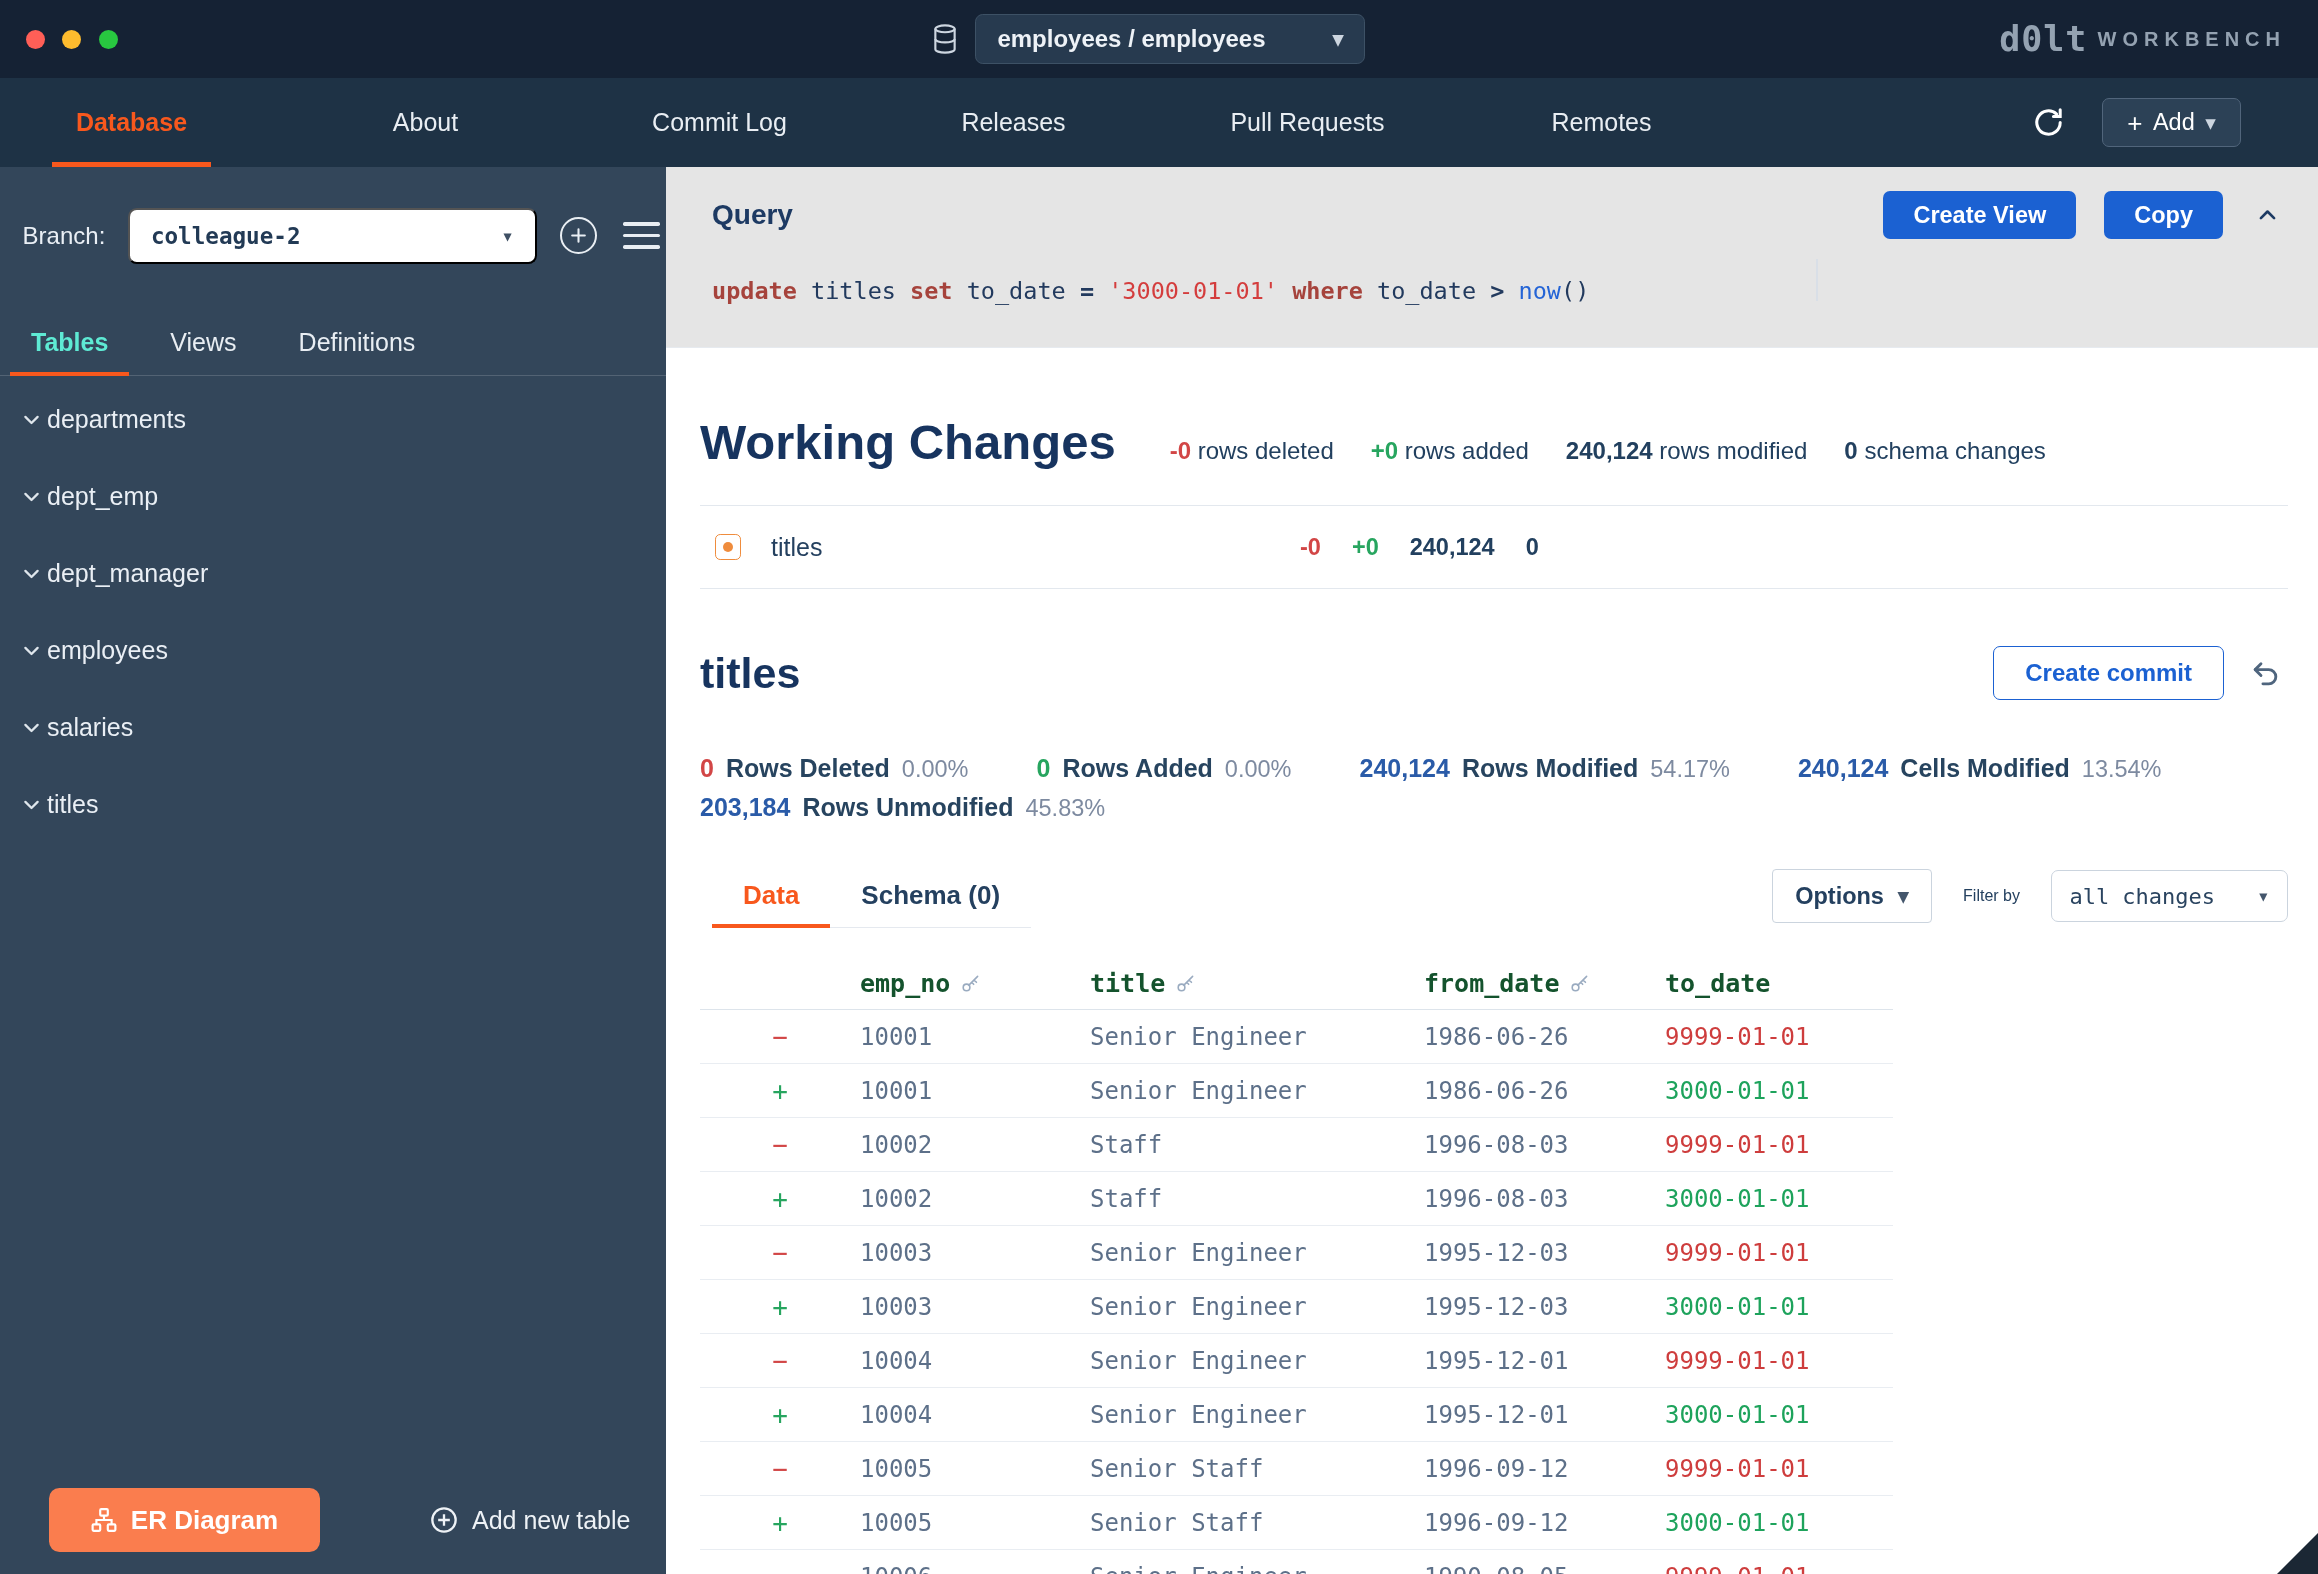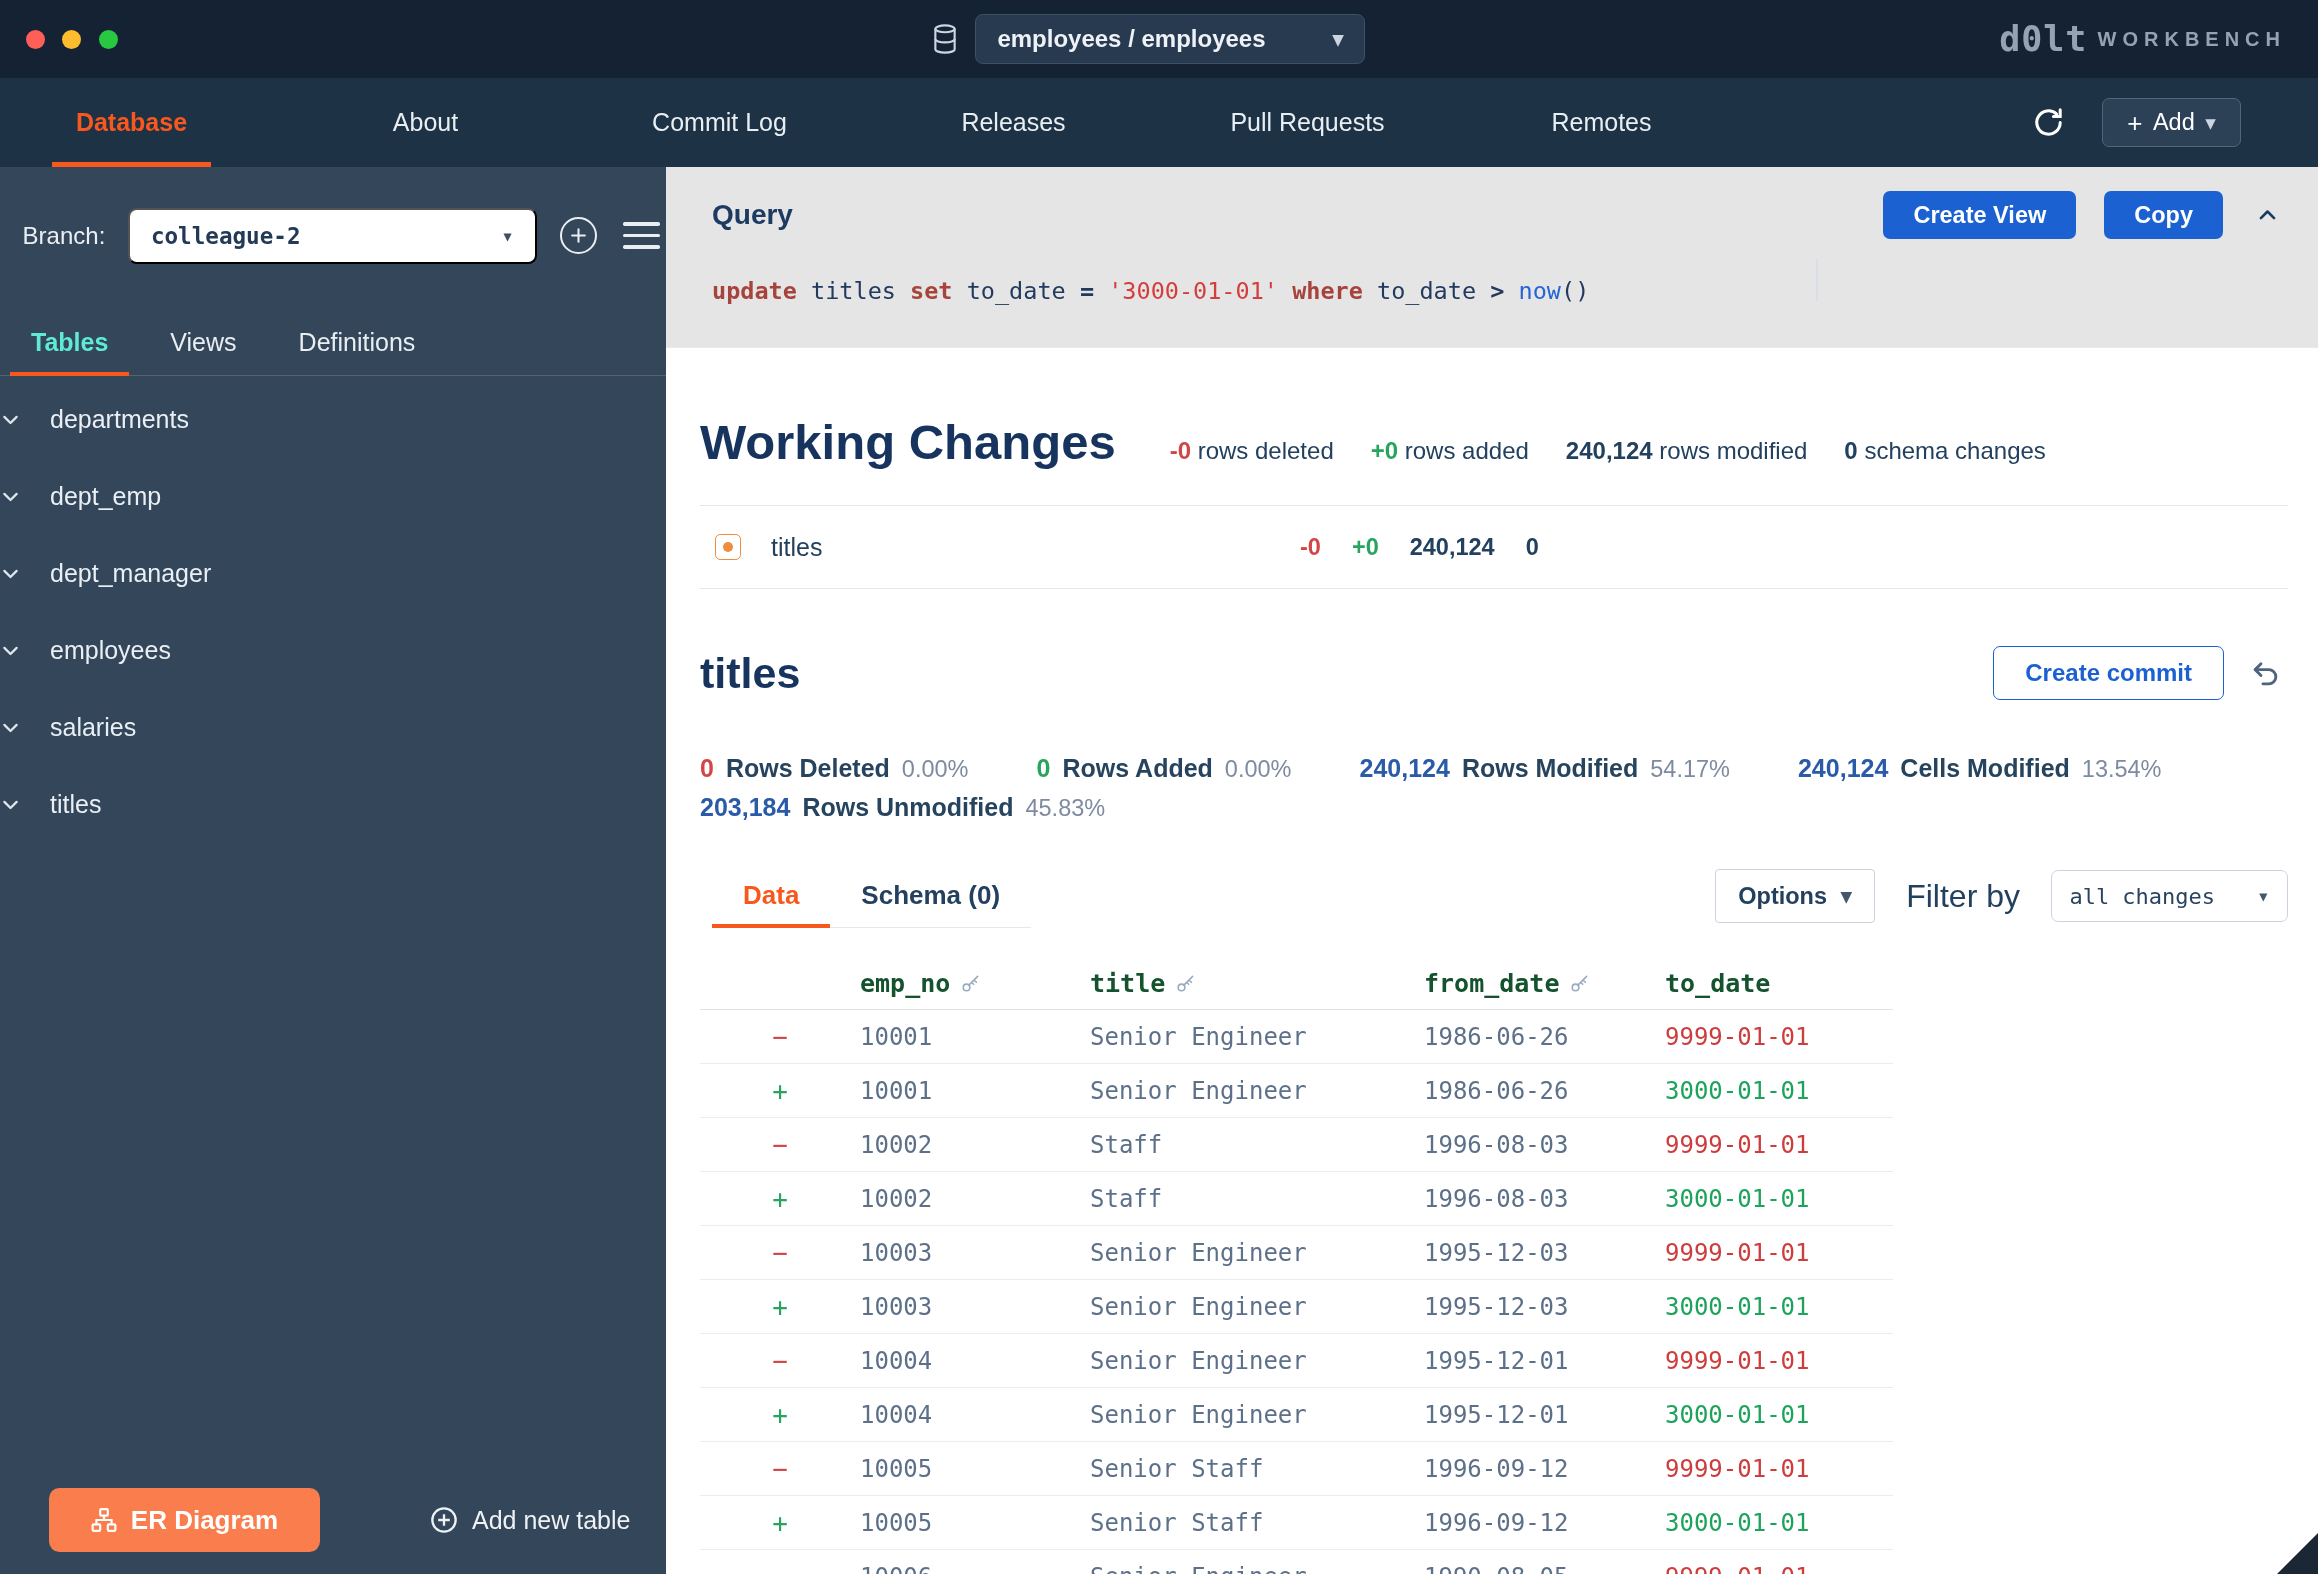--- a/index.html
+++ b/index.html
@@ -40,21 +40,21 @@
   .branch-select .caret { color:#3f5064; }
   .plus-circle { margin-left:22.6px; width:37px; height:37px; border-radius:50%; border:2.2px solid #e9eef3; background:none; color:#e9eef3; display:flex; align-items:center; justify-content:center; cursor:pointer; }
   .plus-circle svg { width:19px; height:19px; display:block; }
   .hamburger { margin-left:26px; background:none; border:none; display:flex; flex-direction:column; gap:7.8px; cursor:pointer; }
   .hamburger span { width:37px; height:3.5px; background:#e9eef3; border-radius:1.7px; }
   .side-tabs { position:absolute; top:143px; left:0; right:0; height:66px; display:flex; border-bottom:0.9px solid rgba(255,255,255,.16); }
   .side-tab { padding:0 31px; display:flex; align-items:center; font-size:25px; color:#e9eef3; position:relative; cursor:pointer; }
   .side-tab.active { color:#5eead4; font-weight:700; }
   .side-tab.active::after { content:""; position:absolute; left:10.4px; right:10.4px; bottom:-0.9px; height:4.3px; background:#f8581d; }
   .side-table-list { position:absolute; top:214px; left:0; right:0; }
-  .side-table { height:77px; display:flex; align-items:center; gap:29px; font-size:25px; cursor:pointer; }
+  .side-table { height:77px; display:flex; align-items:center; padding-left:21px; gap:5px; font-size:25px; cursor:pointer; }
   .chev svg { width:21px; height:21px; color:#dfe6ec; display:block; }
   .sidebar-bottom { position:absolute; bottom:0; left:16px; right:0; height:108px; display:flex; align-items:center; }
   .er-btn { margin-left:33px; width:271px; height:64px; background:#fa7d4e; border:none; border-radius:10.4px; color:#fff; font-weight:700; font-size:26px; display:flex; align-items:center; justify-content:center; gap:14px; cursor:pointer; font-family:inherit; }
   .er-btn svg { width:26px; height:26px; display:block; }
   .add-table { margin-left:110px; background:none; border:none; display:flex; align-items:center; gap:14px; font-size:25px; color:#eef2f6; cursor:pointer; font-family:inherit; }
   .add-table svg { width:28px; height:28px; display:block; color:#eef2f6; }
 
   
   .main { position:absolute; top:167px; left:666px; right:0; bottom:0; background:#fff; overflow:hidden; }
   .query-panel { height:181px; background:#e5e5e5; border-bottom:0.9px solid #e6eaef; padding:24px 35px 0 46px; position:relative; }
@@ -102,21 +102,21 @@
   .ds-pct { color:#7d8aa0; font-size:23.5px; font-weight:400; }
 
   .diff-controls-row { margin-top:42px; display:flex; align-items:center; }
   .diff-tabs { display:flex; border-bottom:0.9px solid #e5e9ef; margin-left:12px; }
   .dtab { padding:0 31px; height:63px; display:flex; align-items:center; font-size:26px; color:#24405f; position:relative; font-weight:600; cursor:pointer; }
   .dtab.active { color:#f8581d; font-weight:700; }
   .dtab.active::after { content:""; position:absolute; left:0; right:0; bottom:-0.9px; height:4.3px; background:#f8581d; }
   .controls-right { margin-left:auto; display:flex; align-items:center; gap:31px; }
   .options-btn { height:54px; padding:0 22.6px; border:1.7px solid #cbd4de; border-radius:4px; background:#fff; font-size:23.5px; color:#24405f; display:flex; align-items:center; gap:14px; font-weight:600; cursor:pointer; font-family:inherit; }
   .options-btn .caret, .filter-select .caret { color:#44566c; }
-  .filter-label { font-size:32px; color:#24405f; }
+  .filter-label { font-size:16px; color:#24405f; }
   .filter-select { width:237px; height:52px; border:1.7px solid #cbd4de; border-radius:7px; background:#fff; display:flex; align-items:center; justify-content:space-between; padding:0 17.4px; font-family:"DejaVu Sans Mono", monospace; font-size:22px; color:#2a4460; cursor:pointer; }
 
   .diff-table { margin-top:30px; width:1193px; }
   .dt-header, .trow { display:grid; grid-template-columns:160px 230px 334px 241px 1fr; align-items:center; font-family:"DejaVu Sans Mono", monospace; }
   .dt-header { height:52px; border-bottom:1.7px solid #dde4eb; font-size:25px; font-weight:700; color:#14532d; }
   .th { display:flex; align-items:center; gap:10.4px; cursor:pointer; }
   .key-ic svg { width:19px; height:19px; color:#9aabc0; display:block; }
   .trow { height:54px; border-bottom:0.9px solid #e9edf2; font-size:24px; color:#5d7089; }
   .td-sign { text-align:center; font-size:26px; }
   .date-removed { color:#ce3d3d; }

